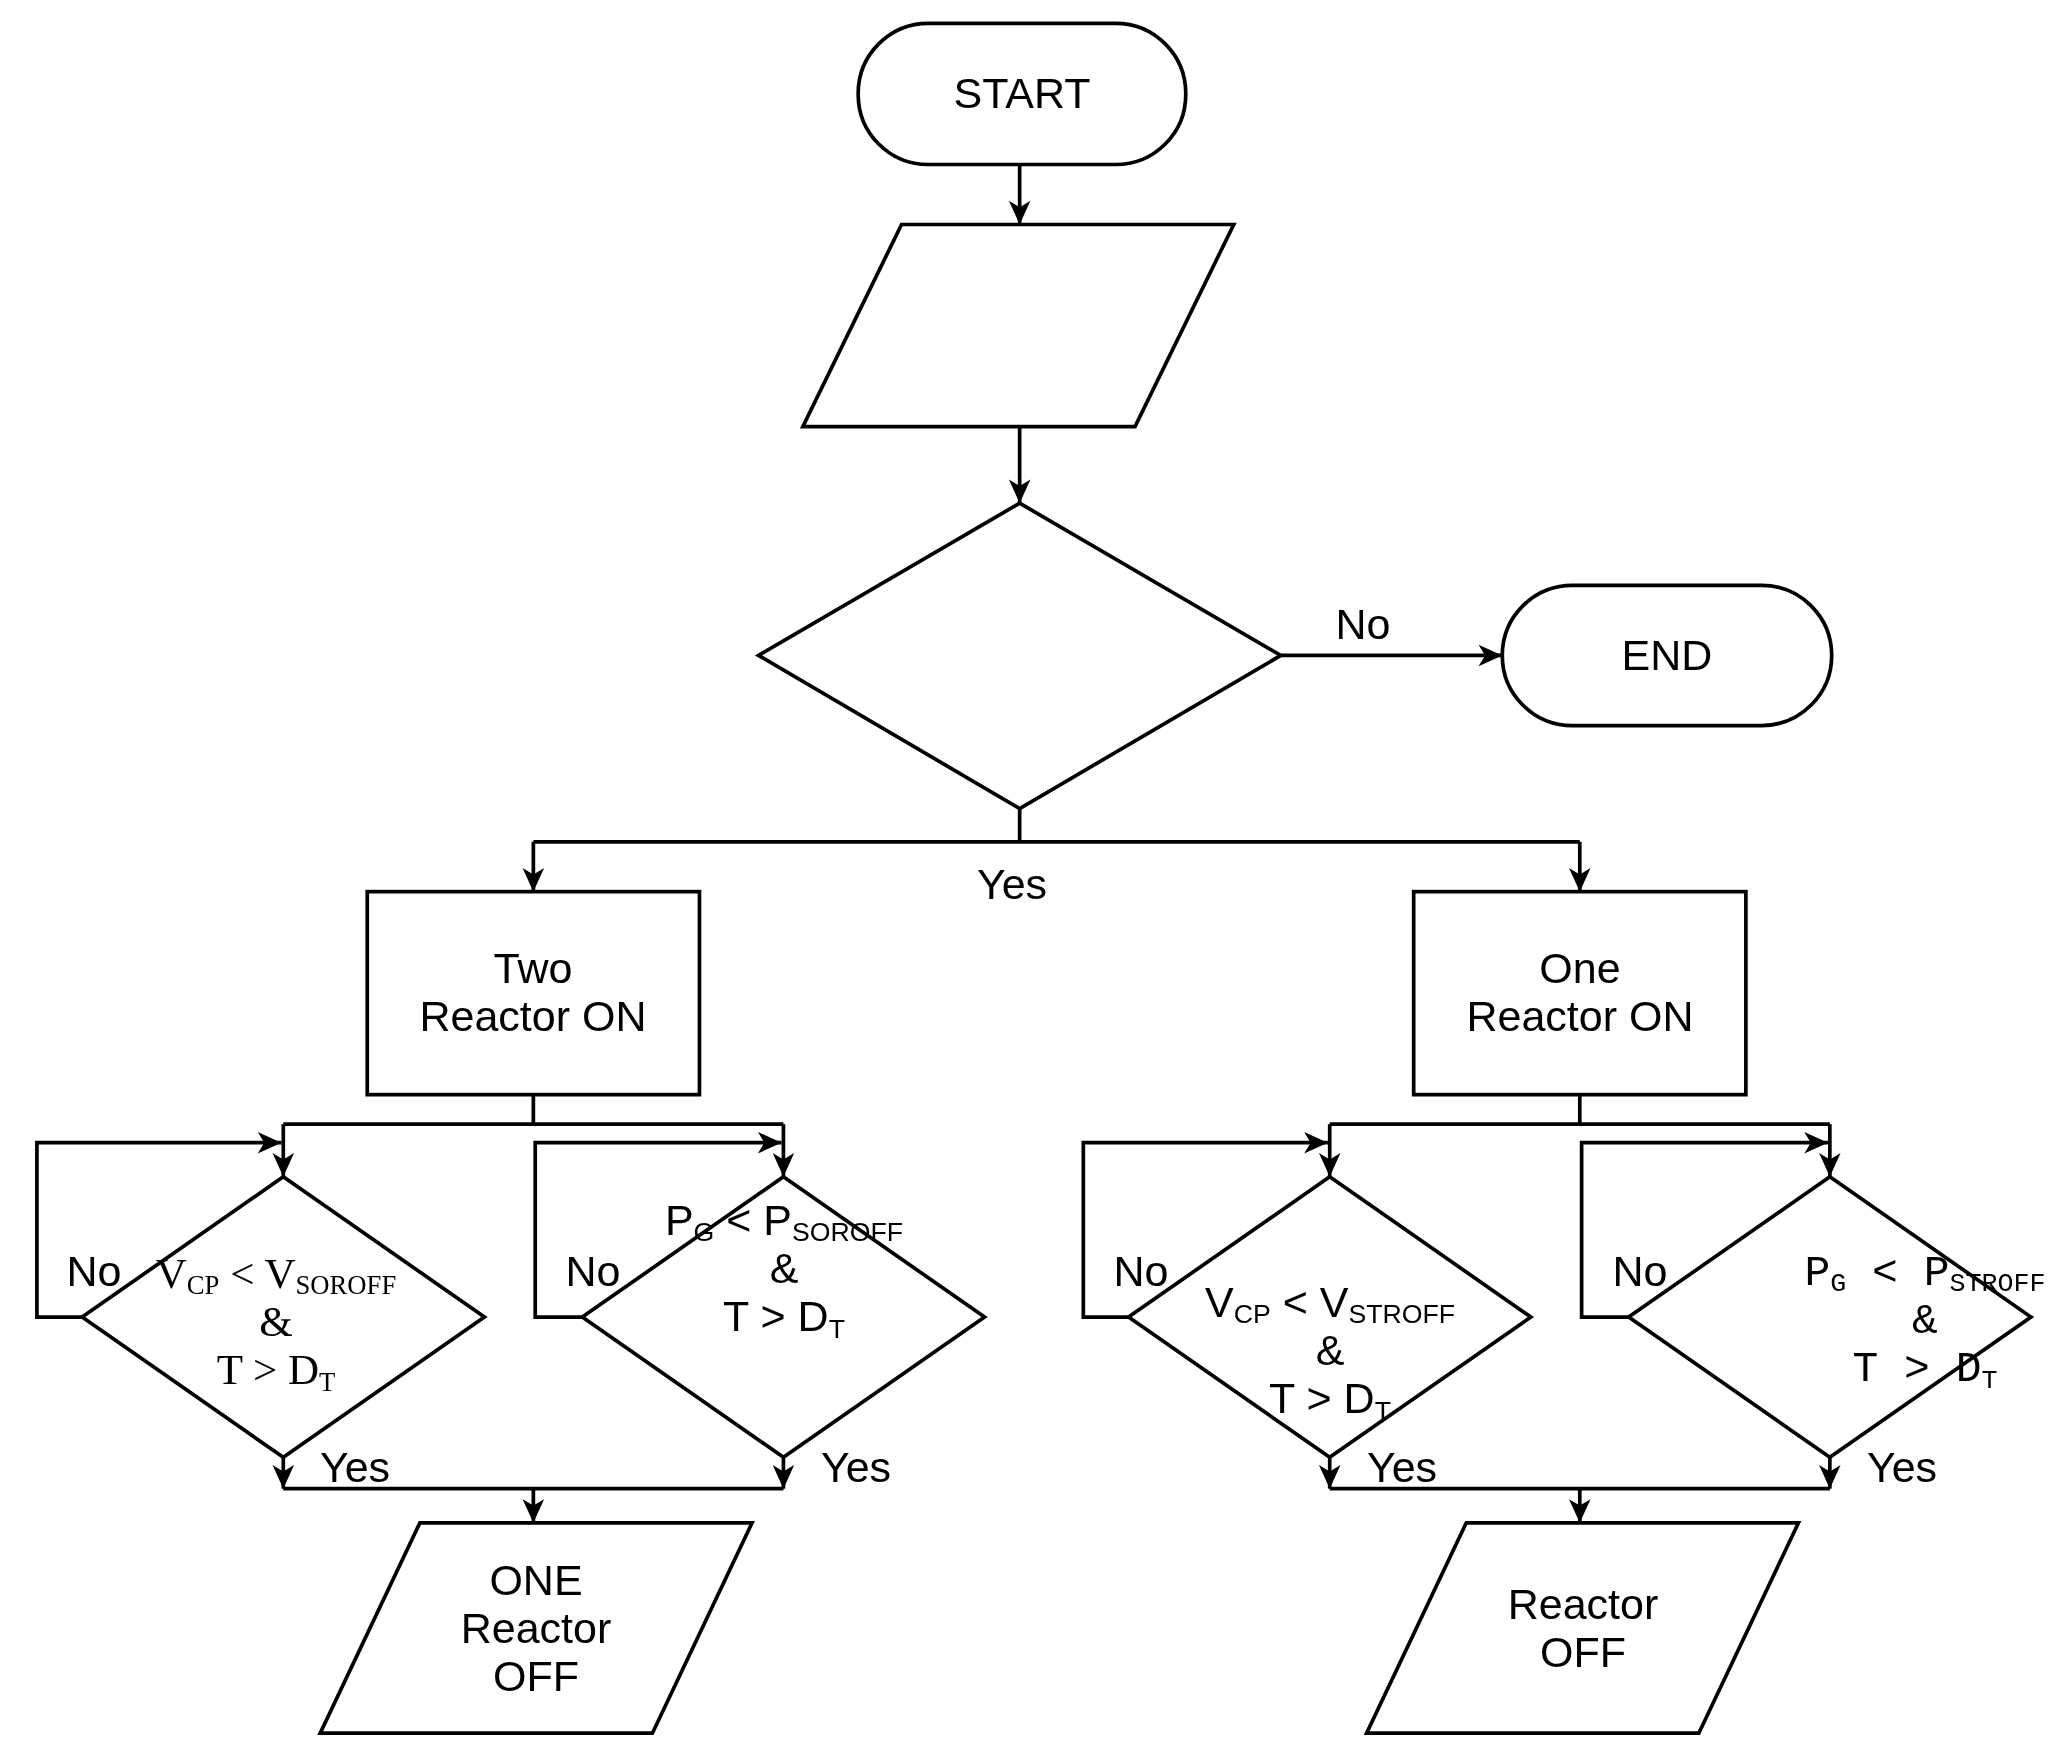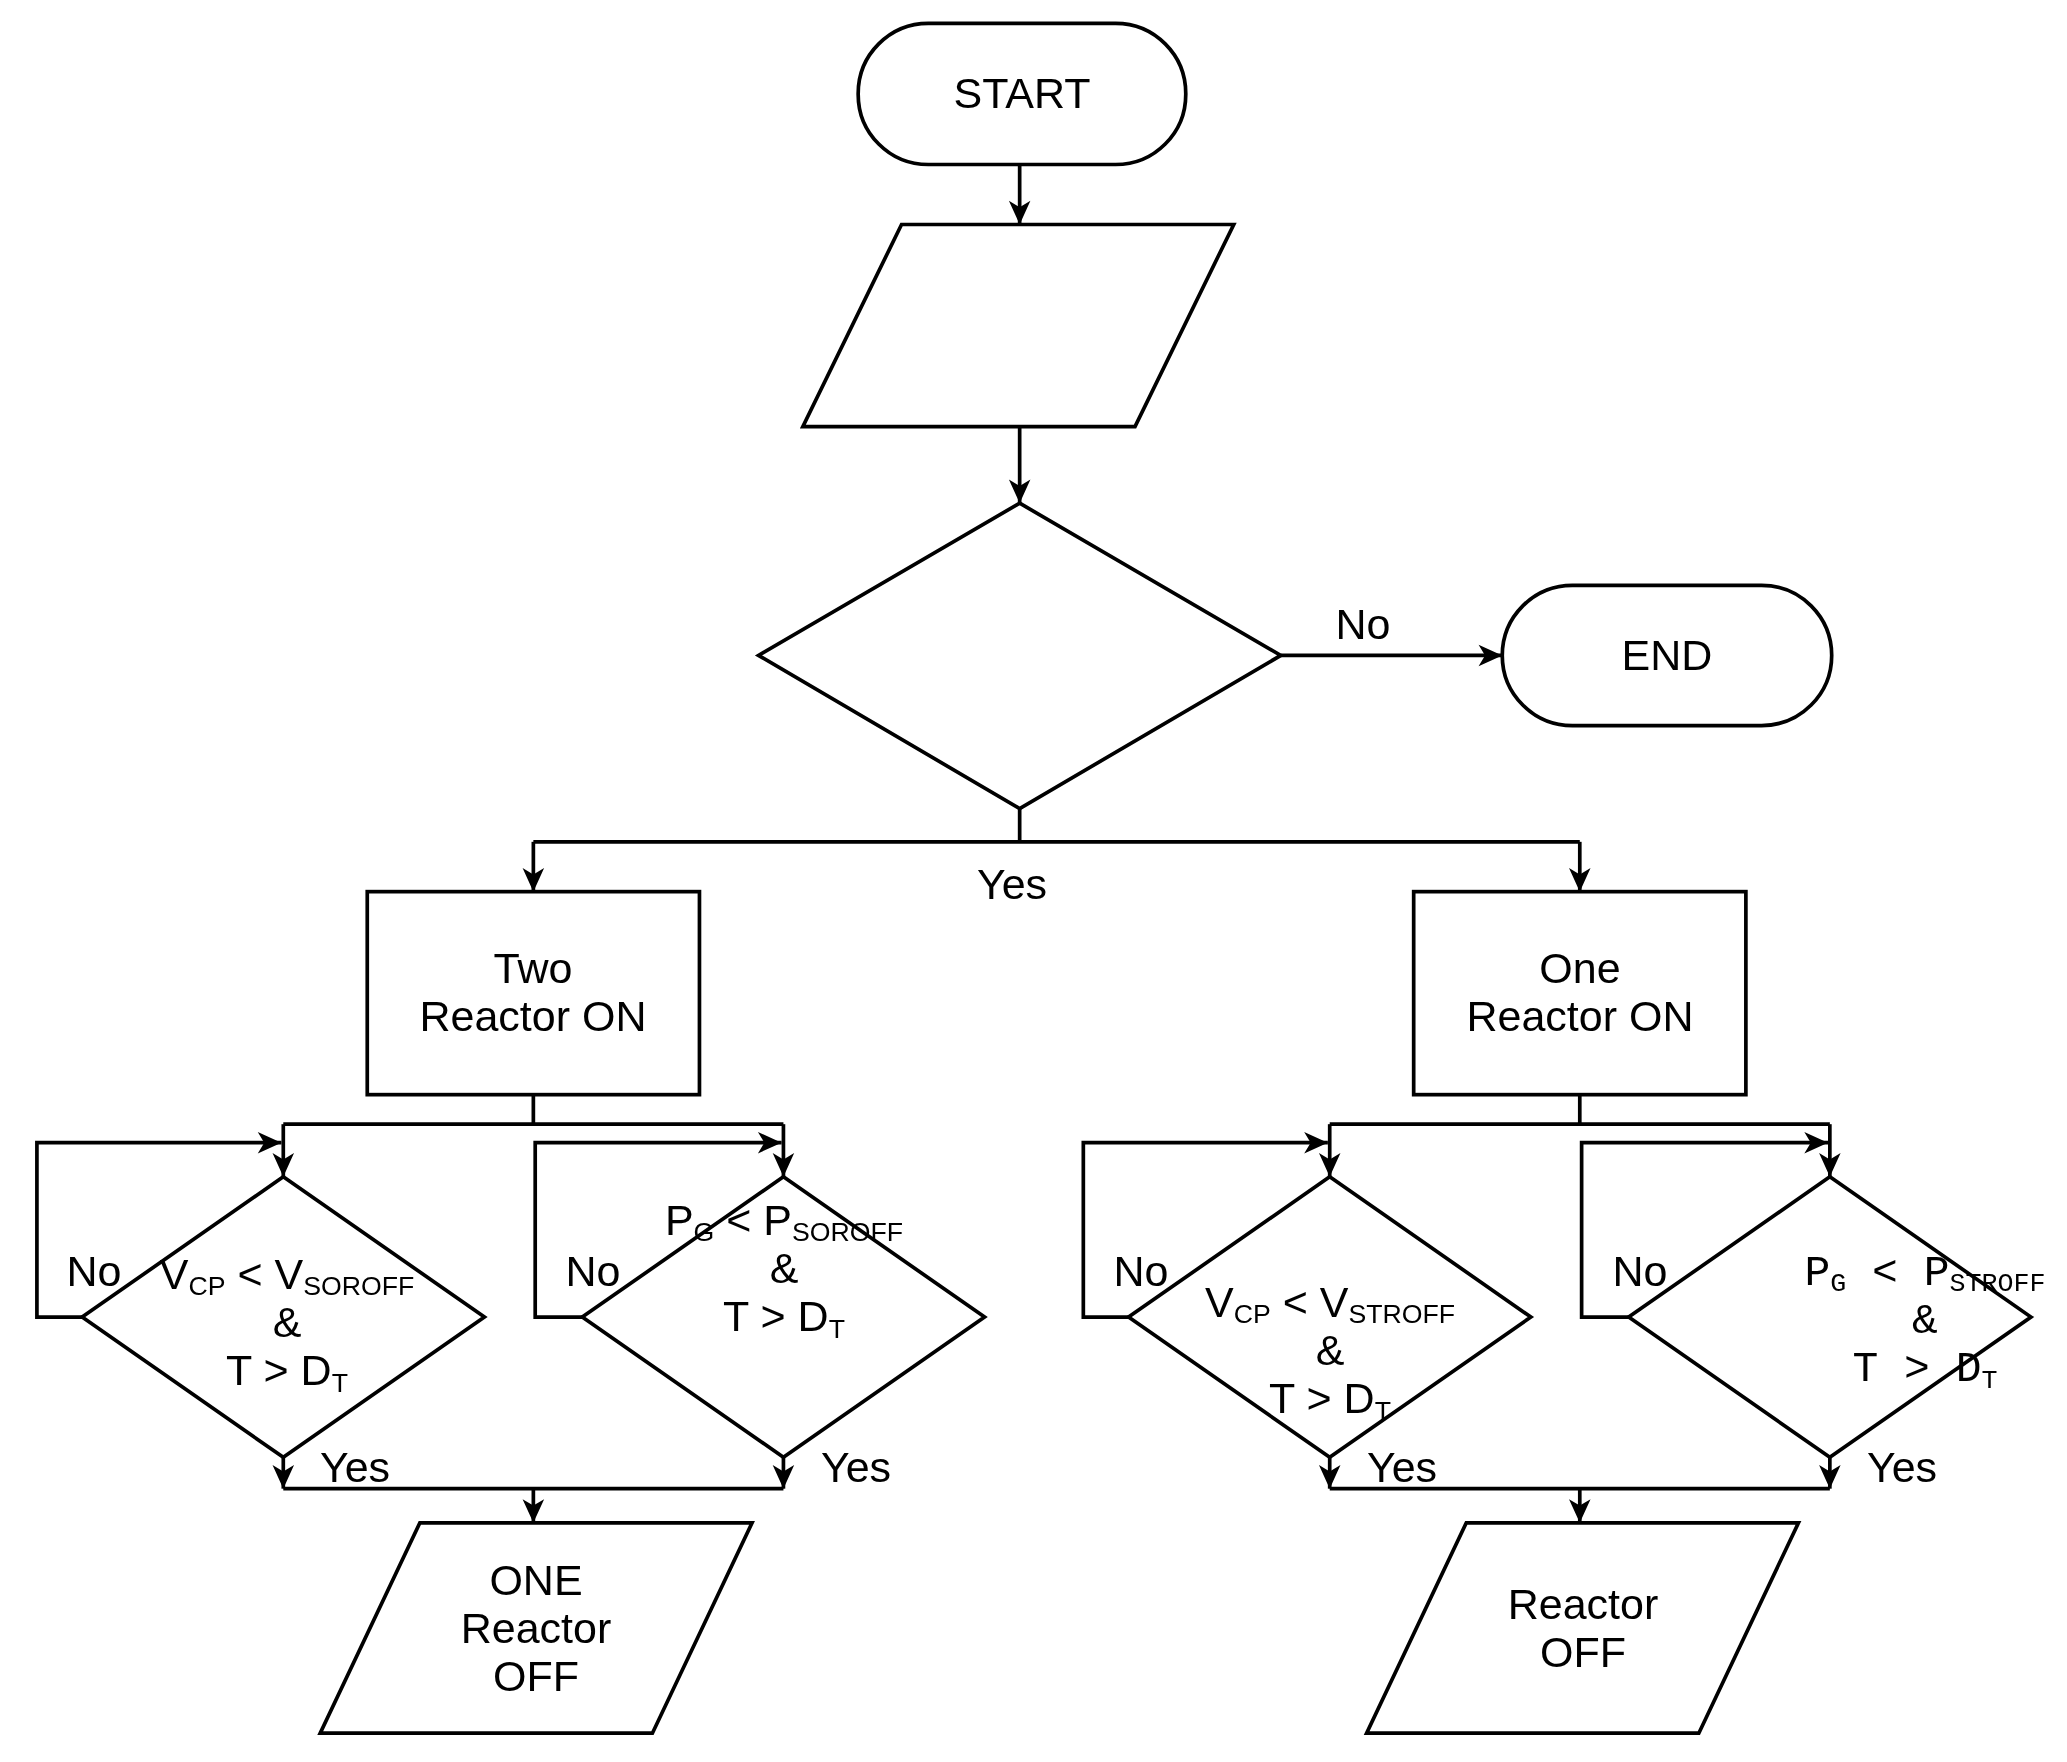--- a/index.html
+++ b/index.html
@@ -116,21 +116,21 @@
   <div class="label" style="left:533px; top:992px;">
     <div>Two</div>
     <div>Reactor ON</div>
   </div>
 
   <div class="label" style="left:1580px; top:992px;">
     <div>One</div>
     <div>Reactor ON</div>
   </div>
 
-  <div class="label cond-lines" style="left:287px; top:1322px;">
+  <div class="label cond-lines" style="left:276px; top:1322px;font-family:Liberation Serif, serif;">
     <div>V<span class="sub">CP</span> &lt; V<span class="sub">SOROFF</span></div>
     <div>&amp;</div>
     <div>T &gt; D<span class="sub">T</span></div>
   </div>
 
   <div class="label cond-lines" style="left:784px; top:1268px;">
     <div>P<span class="sub">G</span> &lt; P<span class="sub">SOROFF</span></div>
     <div>&amp;</div>
     <div>T &gt; D<span class="sub">T</span></div>
   </div>

